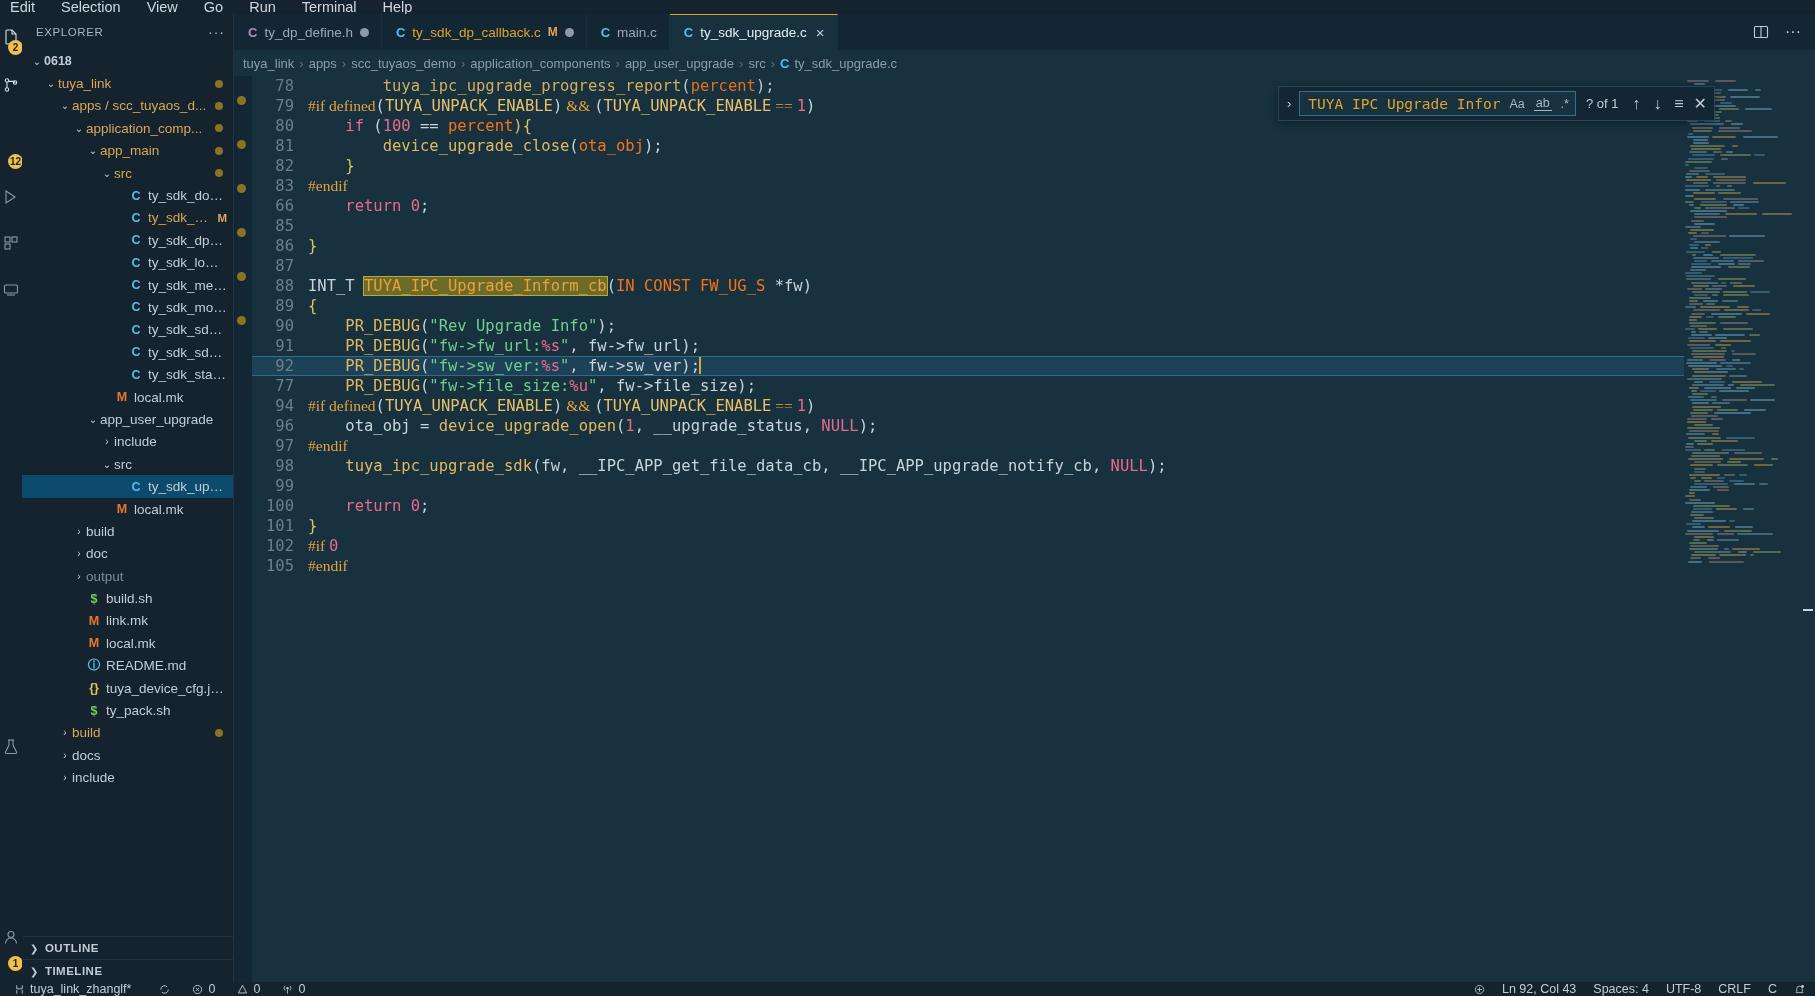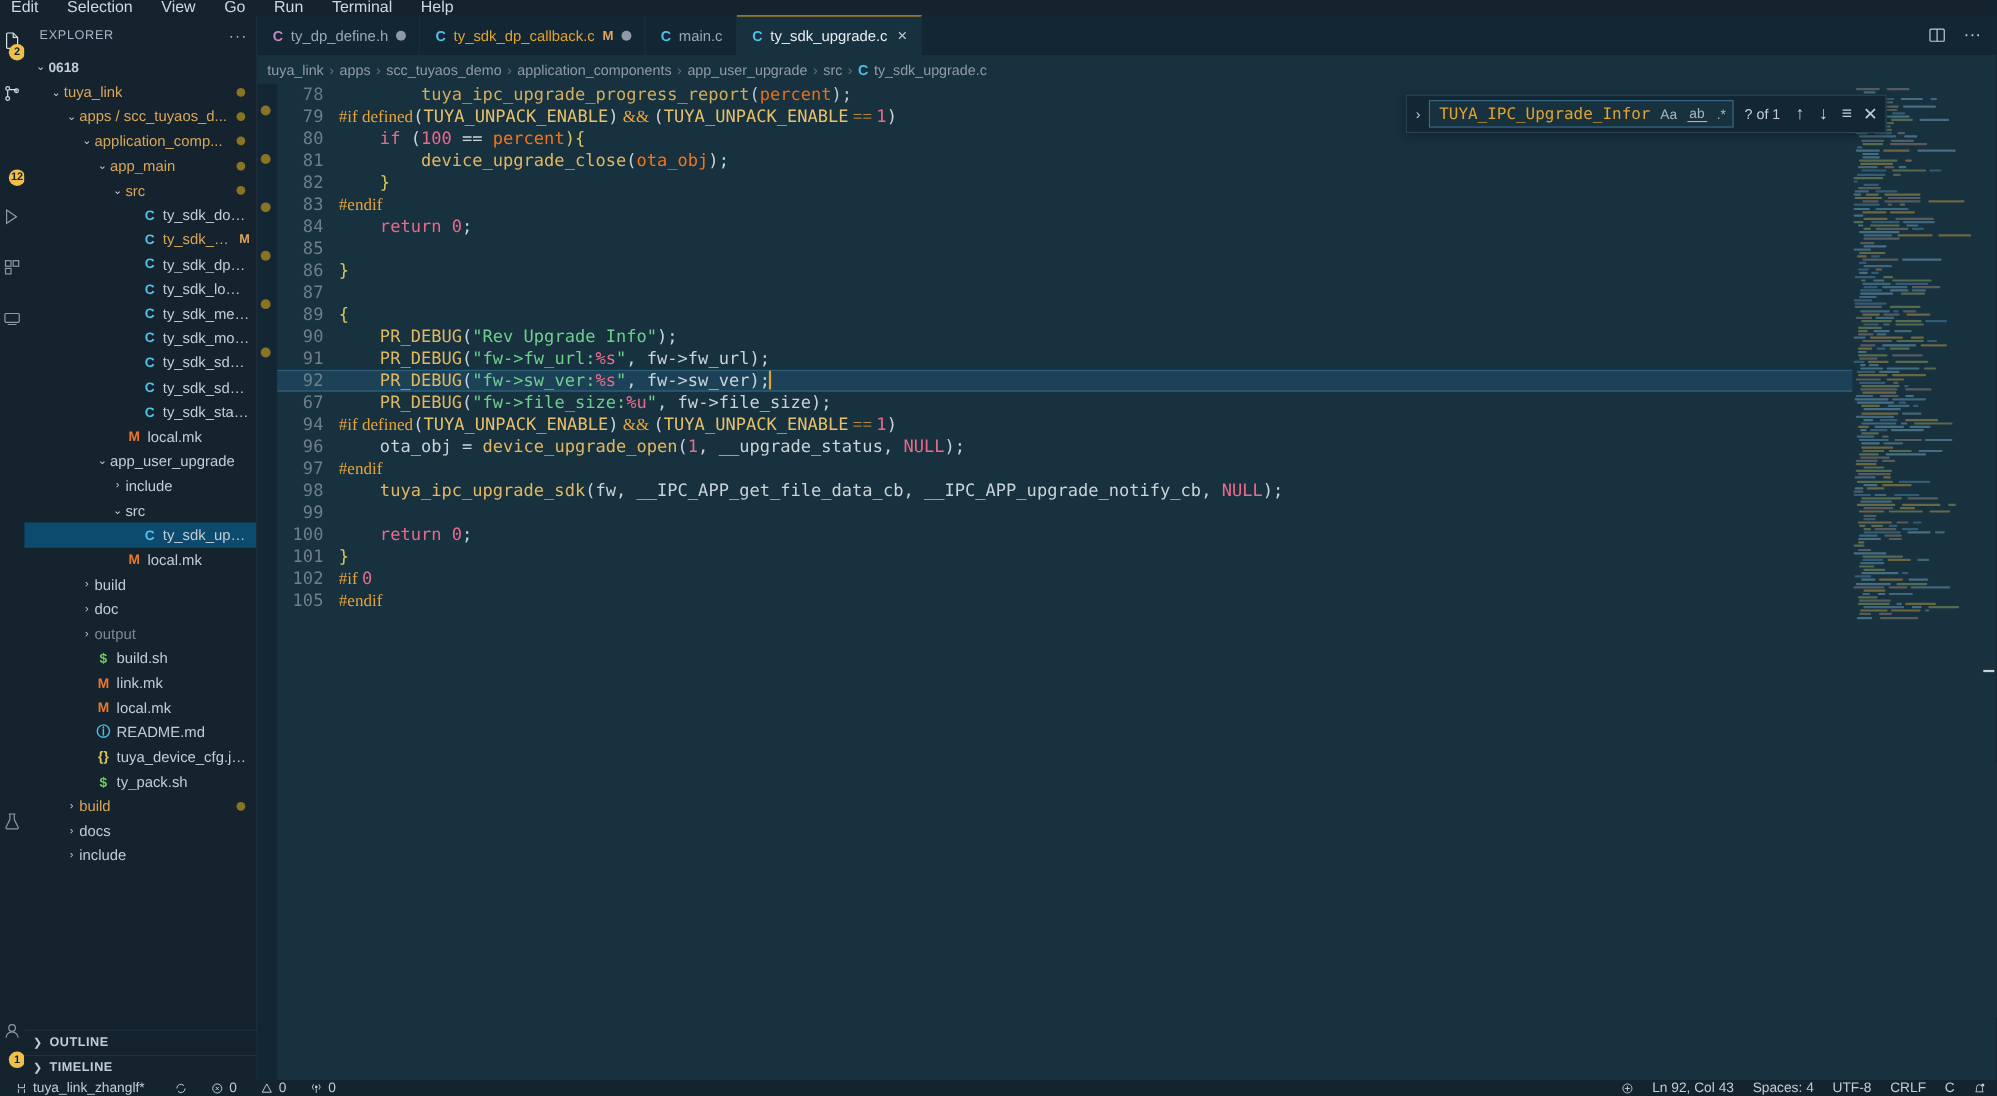--- a/index.html
+++ b/index.html
@@ -524,29 +524,30 @@
       <div class="ovmark" style="top:196px"></div>
       <div class="ovmark" style="top:240px"></div>
     </div>
     <div id="codearea">
         <div class="cline" style="opacity: 0.92;"><span class="gutter">78</span><span class="code"><span class="k-plain">        </span><span class="k-fn">tuya_ipc_upgrade_progress_report</span><span class="k-punct">(</span><span class="k-type">percent</span><span class="k-punct">);</span></span></div>
         <div class="cline"><span class="gutter">79</span><span class="code"><span class="k-pre">#if </span><span class="k-pre">defined</span><span class="k-punct">(</span><span class="k-macro">TUYA_UNPACK_ENABLE</span><span class="k-punct">)</span><span class="k-pre"> &amp;&amp; </span><span class="k-punct">(</span><span class="k-macro">TUYA_UNPACK_ENABLE</span><span class="k-pre"> == </span><span class="k-num">1</span><span class="k-punct">)</span></span></div>
         <div class="cline"><span class="gutter">80</span><span class="code"><span class="k-plain">    </span><span class="k-ctl">if</span><span class="k-punct"> (</span><span class="k-num">100</span><span class="k-punct"> == </span><span class="k-type">percent</span><span class="k-brace">){</span></span></div>
         <div class="cline"><span class="gutter">81</span><span class="code"><span class="k-plain">        </span><span class="k-fn">device_upgrade_close</span><span class="k-punct">(</span><span class="k-type">ota_obj</span><span class="k-punct">);</span></span></div>
         <div class="cline"><span class="gutter">82</span><span class="code"><span class="k-plain">    </span><span class="k-brace">}</span></span></div>
         <div class="cline"><span class="gutter">83</span><span class="code"><span class="k-pre">#endif</span></span></div>
-        <div class="cline"><span class="gutter">84</span><span class="code"><span class="k-plain">    </span><span class="k-ctl">return</span><span class="k-plain"> </span><span class="k-num">0</span><span class="k-punct">;</span></span></div>
+        <div class="cline"><span class="gutter">66</span><span class="code"><span class="k-plain">    </span><span class="k-ctl">return</span><span class="k-plain"> </span><span class="k-num">0</span><span class="k-punct">;</span></span></div>
         <div class="cline"><span class="gutter">85</span><span class="code"></span></div>
         <div class="cline"><span class="gutter">86</span><span class="code"><span class="k-brace">}</span></span></div>
         <div class="cline"><span class="gutter">87</span><span class="code"></span></div>
+        <div class="cline"><span class="gutter">88</span><span class="code"><span class="k-plain">INT_T </span><span class="hl-match">TUYA_IPC_Upgrade_Inform_cb</span><span class="k-punct">(</span><span class="k-type">IN CONST FW_UG_S </span><span class="k-punct">*</span><span class="k-plain">fw</span><span class="k-punct">)</span></span></div>
         <div class="cline"><span class="gutter">89</span><span class="code"><span class="k-brace">{</span></span></div>
         <div class="cline"><span class="gutter">90</span><span class="code"><span class="k-plain">    </span><span class="k-fn">PR_DEBUG</span><span class="k-punct">(</span><span class="k-str">"Rev Upgrade Info"</span><span class="k-punct">);</span></span></div>
         <div class="cline"><span class="gutter">91</span><span class="code"><span class="k-plain">    </span><span class="k-fn">PR_DEBUG</span><span class="k-punct">(</span><span class="k-str">"fw-&gt;fw_url:</span><span class="k-fmt">%s</span><span class="k-str">"</span><span class="k-punct">, </span><span class="k-plain">fw-&gt;fw_url</span><span class="k-punct">);</span></span></div>
         <div class="cline cur"><span class="gutter">92</span><span class="code"><span class="k-plain">    </span><span class="k-fn">PR_DEBUG</span><span class="k-punct">(</span><span class="k-str">"fw-&gt;sw_ver:</span><span class="k-fmt">%s</span><span class="k-str">"</span><span class="k-punct">, </span><span class="k-plain">fw-&gt;sw_ver</span><span class="k-punct">);</span><span class="cursor"></span></span></div>
-        <div class="cline"><span class="gutter">67</span><span class="code"><span class="k-plain">    </span><span class="k-fn">PR_DEBUG</span><span class="k-punct">(</span><span class="k-str">"fw-&gt;file_size:</span><span class="k-fmt">%u</span><span class="k-str">"</span><span class="k-punct">, </span><span class="k-plain">fw-&gt;file_size</span><span class="k-punct">);</span></span></div>
+        <div class="cline"><span class="gutter">77</span><span class="code"><span class="k-plain">    </span><span class="k-fn">PR_DEBUG</span><span class="k-punct">(</span><span class="k-str">"fw-&gt;file_size:</span><span class="k-fmt">%u</span><span class="k-str">"</span><span class="k-punct">, </span><span class="k-plain">fw-&gt;file_size</span><span class="k-punct">);</span></span></div>
         <div class="cline"><span class="gutter">94</span><span class="code"><span class="k-pre">#if </span><span class="k-pre">defined</span><span class="k-punct">(</span><span class="k-macro">TUYA_UNPACK_ENABLE</span><span class="k-punct">)</span><span class="k-pre"> &amp;&amp; </span><span class="k-punct">(</span><span class="k-macro">TUYA_UNPACK_ENABLE</span><span class="k-pre"> == </span><span class="k-num">1</span><span class="k-punct">)</span></span></div>
         <div class="cline"><span class="gutter">96</span><span class="code"><span class="k-plain">    </span><span class="k-plain">ota_obj</span><span class="k-punct"> = </span><span class="k-fn">device_upgrade_open</span><span class="k-punct">(</span><span class="k-num">1</span><span class="k-punct">, </span><span class="k-plain">__upgrade_status</span><span class="k-punct">, </span><span class="k-kw">NULL</span><span class="k-punct">);</span></span></div>
         <div class="cline"><span class="gutter">97</span><span class="code"><span class="k-pre">#endif</span></span></div>
         <div class="cline"><span class="gutter">98</span><span class="code"><span class="k-plain">    </span><span class="k-fn">tuya_ipc_upgrade_sdk</span><span class="k-punct">(</span><span class="k-plain">fw</span><span class="k-punct">, </span><span class="k-plain">__IPC_APP_get_file_data_cb</span><span class="k-punct">, </span><span class="k-plain">__IPC_APP_upgrade_notify_cb</span><span class="k-punct">, </span><span class="k-kw">NULL</span><span class="k-punct">);</span></span></div>
         <div class="cline"><span class="gutter">99</span><span class="code"></span></div>
         <div class="cline"><span class="gutter">100</span><span class="code"><span class="k-plain">    </span><span class="k-ctl">return</span><span class="k-plain"> </span><span class="k-num">0</span><span class="k-punct">;</span></span></div>
         <div class="cline"><span class="gutter">101</span><span class="code"><span class="k-brace">}</span></span></div>
         <div class="cline"><span class="gutter">102</span><span class="code"><span class="k-pre">#if </span><span class="k-num">0</span></span></div>
         <div class="cline"><span class="gutter">105</span><span class="code"><span class="k-pre">#endif</span></span></div>
       </div>

